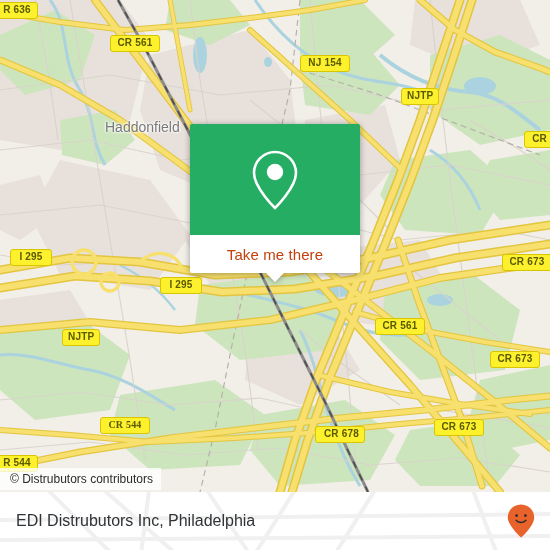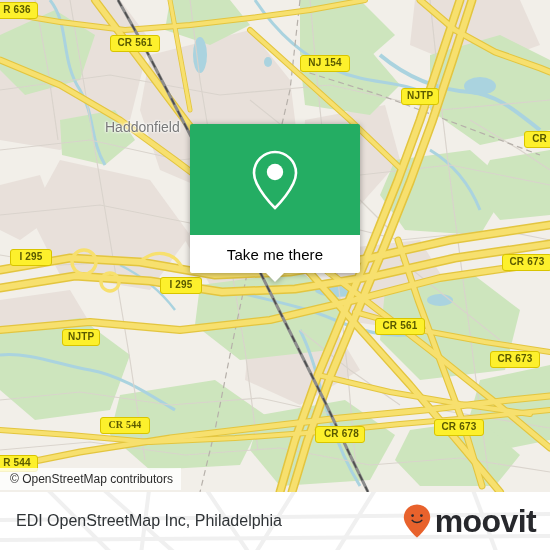--- a/index.html
+++ b/index.html
@@ -80,21 +80,21 @@
   #popup-footer {
     height: 38px;
     background: #ffffff;
     border-radius: 0 0 2px 2px;
     display: flex;
     align-items: center;
     justify-content: center;
     position: relative;
   }
   #popup-footer-label {
-    color: #000000;
+    color: #c2410c;
     font-size: 15px;
     letter-spacing: 0.1px;
   }
   #popup-tail {
     position: absolute;
     left: 50%;
     bottom: -9px;
     margin-left: -9px;
     width: 0; height: 0;
     border-left: 9px solid transparent;
@@ -300,21 +300,21 @@
       <div class="shield" style="left:502px; top:254px; min-width:50px;">CR 673</div>
       <div class="shield" style="left:375px; top:318px; min-width:50px;">CR 561</div>
       <div class="shield" style="left:490px; top:351px; min-width:50px;">CR 673</div>
       <div class="shield" style="left:62px;  top:329px; min-width:38px;">NJTP</div>
       <div class="shield" style="left:100px; top:417px; min-width:50px;font-family:Liberation Serif, serif;">CR 544</div>
       <div class="shield" style="left:434px; top:419px; min-width:50px;">CR 673</div>
       <div class="shield" style="left:315px; top:426px; min-width:50px;text-align:right;">CR 678</div>
       <div class="shield" style="left:-4px;  top:455px; min-width:42px;">R 544</div>
     </div>
 
-    <div id="attribution">© OpenStreetMap contributors</div>
+    <div id="attribution">© Distrubutors contributors</div>
 
     <div id="popup">
       <div id="popup-image">
         <svg width="56" height="66" viewBox="0 0 56 66">
           <path d="M28 5 C16.5 5 7 14.4 7 26 C7 40.5 28 61 28 61 C28 61 49 40.5 49 26 C49 14.4 39.5 5 28 5 Z" fill="none" stroke="#ffffff" stroke-width="2.6"></path>
           <circle cx="28" cy="25" r="8.2" fill="#ffffff"></circle>
         </svg>
       </div>
       <div id="popup-footer">
         <span id="popup-footer-label">Take me there</span>
@@ -332,25 +332,24 @@
         <path d="M95,-10 L185,70"></path>
         <path d="M200,-12 L255,70"></path>
         <path d="M300,-10 L250,70"></path>
         <path d="M380,-10 L330,70"></path>
         <path d="M-10,28 L560,22"></path>
         <path d="M-10,48 L560,44"></path>
         <path d="M150,-10 L140,70"></path>
         <path d="M470,-10 L500,70"></path>
       </g>
     </svg>
-    <div id="footer-title">EDI OpenStreetMap Inc, Philadelphia</div>
+    <div id="footer-title">EDI Distrubutors Inc, Philadelphia</div>
     <div id="brand">
       <svg width="30" height="36" viewBox="0 0 30 36">
         <path d="M15 1.5 C7.5 1.5 1.8 7.2 1.8 14.4 C1.8 22.8 15 34.5 15 34.5 C15 34.5 28.2 22.8 28.2 14.4 C28.2 7.2 22.5 1.5 15 1.5 Z" fill="#e8622c"></path>
         <circle cx="10.6" cy="12.6" r="1.35" fill="#27282c"></circle>
         <circle cx="19.4" cy="12.6" r="1.35" fill="#27282c"></circle>
         <path d="M10.2 17.4 C12.1 20.1 17.9 20.1 19.8 17.4" stroke="#27282c" stroke-width="1.5" fill="none" stroke-linecap="round"></path>
       </svg>
-      <span id="brand-wordmark">moovit</span>
     </div>
   </div>
 
 </div>
 
 </body></html>

